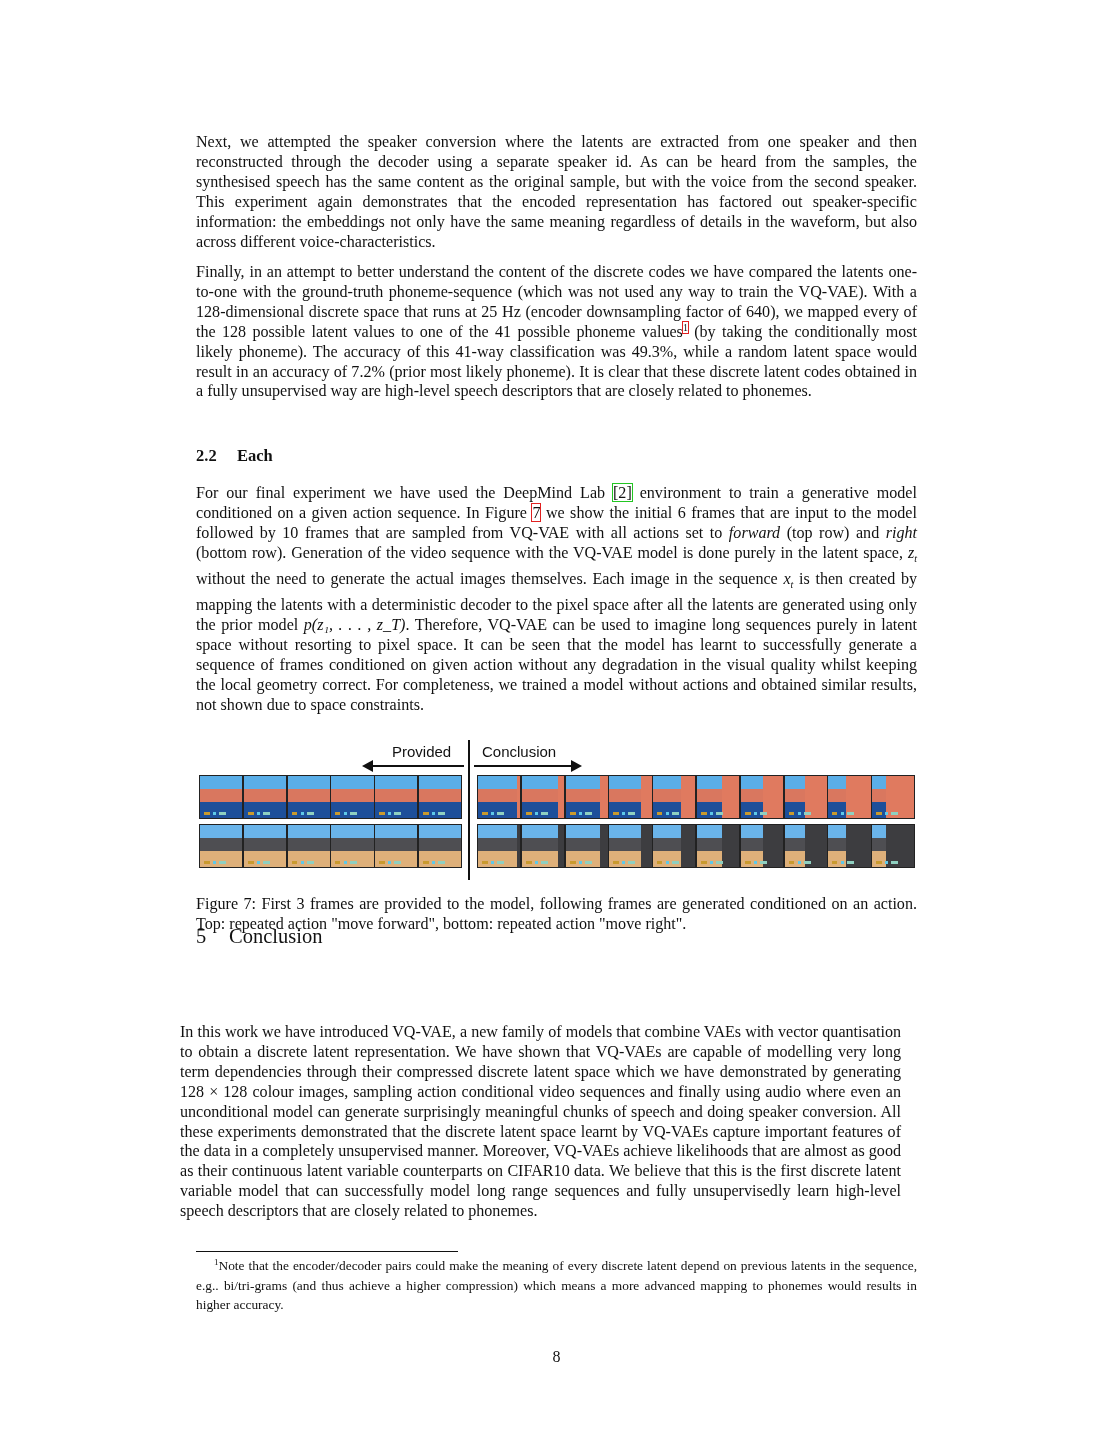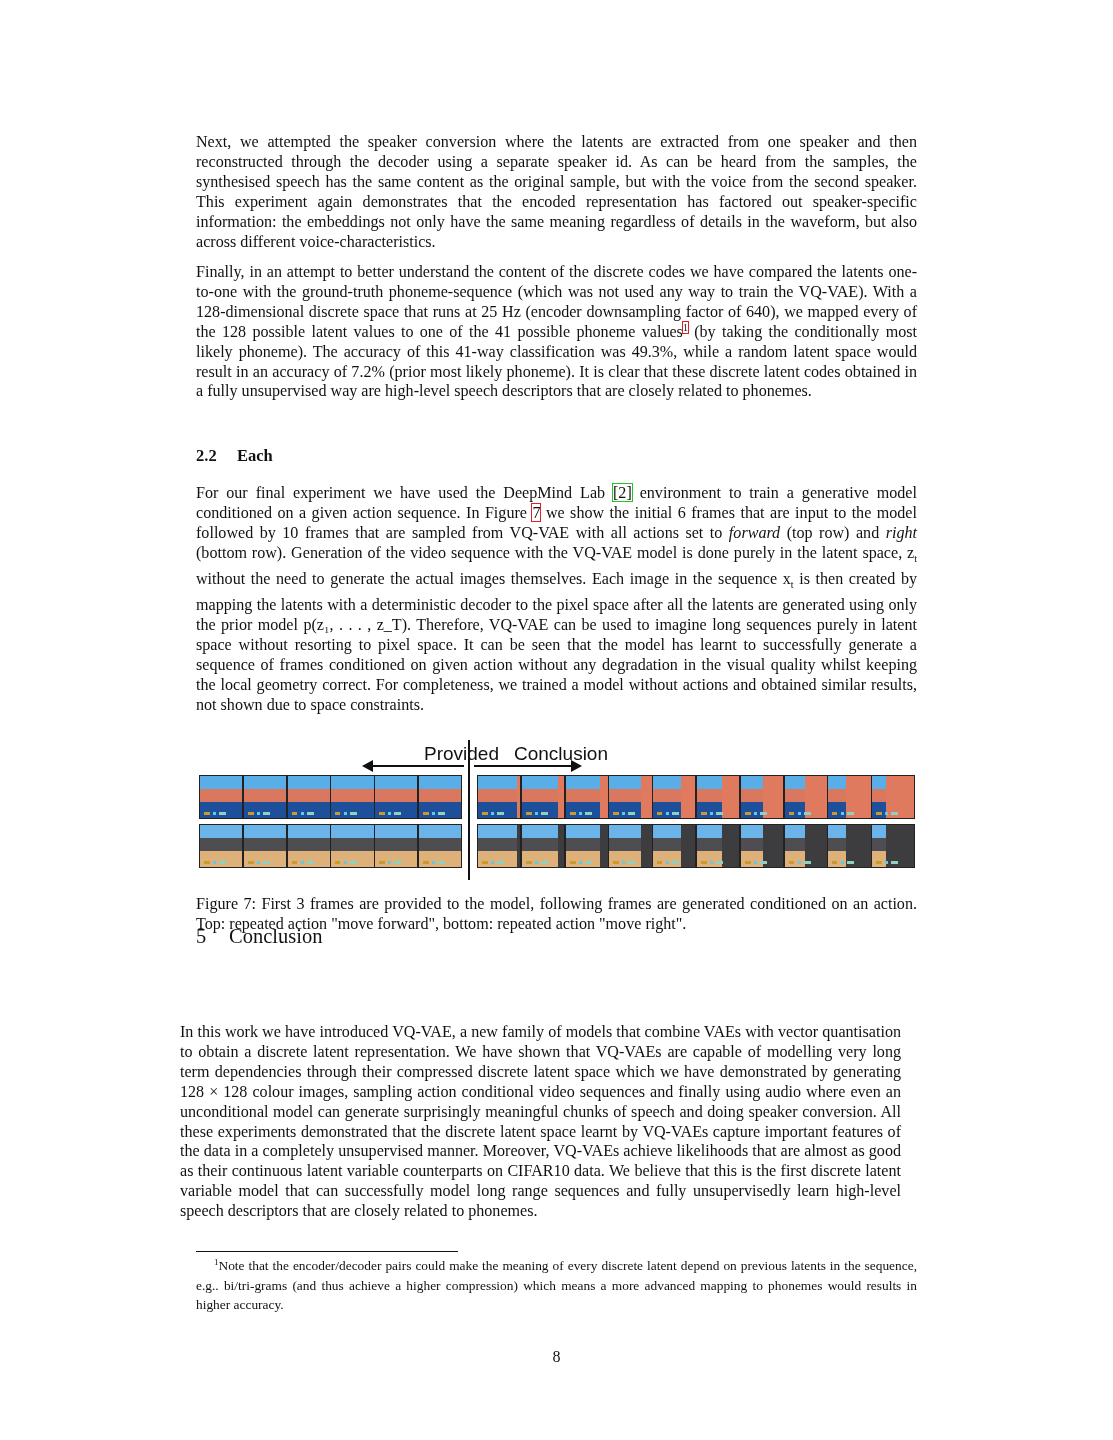--- a/index.html
+++ b/index.html
@@ -1,29 +1,29 @@
 <!DOCTYPE html>
 <html><head>
 <meta charset="utf-8">
 <style>
   html, body { margin: 0; padding: 0; background: #ffffff; }
   body { width: 1113px; height: 1440px; position: relative; overflow: hidden;
          font-family: "Liberation Serif", "DejaVu Serif", serif; color: #111; }
   .page { position: absolute; left: 196px; top: 132px; width: 721px; }
   p.body { margin: 0; font-size: 16.1px; line-height: 19.9px; text-align: justify; }
-  .math { }
+  .math { font-style: italic; }
   .cite-green { outline: 1.5px solid #22c622; outline-offset: 0; }
   .cite-red { outline: 1.5px solid #e02020; outline-offset: 0; }
   sup { font-size: 10px; line-height: 0; vertical-align: 6px; }
   .subsec { position: absolute; left: 196px; top: 446px; font-size: 16.5px; font-weight: bold; }
   .subsec .num { display: inline-block; width: 41px; }
   .sec { position: absolute; left: 196px; top: 925px; font-size: 20.5px; font-weight: normal; }
   .sec .num { display: inline-block; width: 33px; }
   .fig { position: absolute; left: 196px; top: 740px; width: 724px; height: 140px; }
-  .fig-label { position: absolute; top: 3px; font-family: "Liberation Sans", "DejaVu Sans", sans-serif; font-size: 19px; margin-left: 32px; }
+  .fig-label { position: absolute; top: 3px; font-family: "Liberation Sans", "DejaVu Sans", sans-serif; font-size: 15px; }
   .fig-label.prov { left: 196px; }
   .fig-label.gen { left: 286px; }
   .divider { position: absolute; left: 272px; top: 0; width: 2px; height: 140px; background: #111; }
   .arrow { position: absolute; top: 25px; height: 2px; background: #111; }
   .arrow.left { left: 176px; width: 92px; }
   .arrow.right { left: 278px; width: 98px; }
   .arrow.left::before { content: ""; position: absolute; left: -10px; top: -5px;
      border-right: 11px solid #111; border-top: 6px solid transparent; border-bottom: 6px solid transparent; }
   .arrow.right::after { content: ""; position: absolute; right: -10px; top: -5px;
      border-left: 11px solid #111; border-top: 6px solid transparent; border-bottom: 6px solid transparent; }

